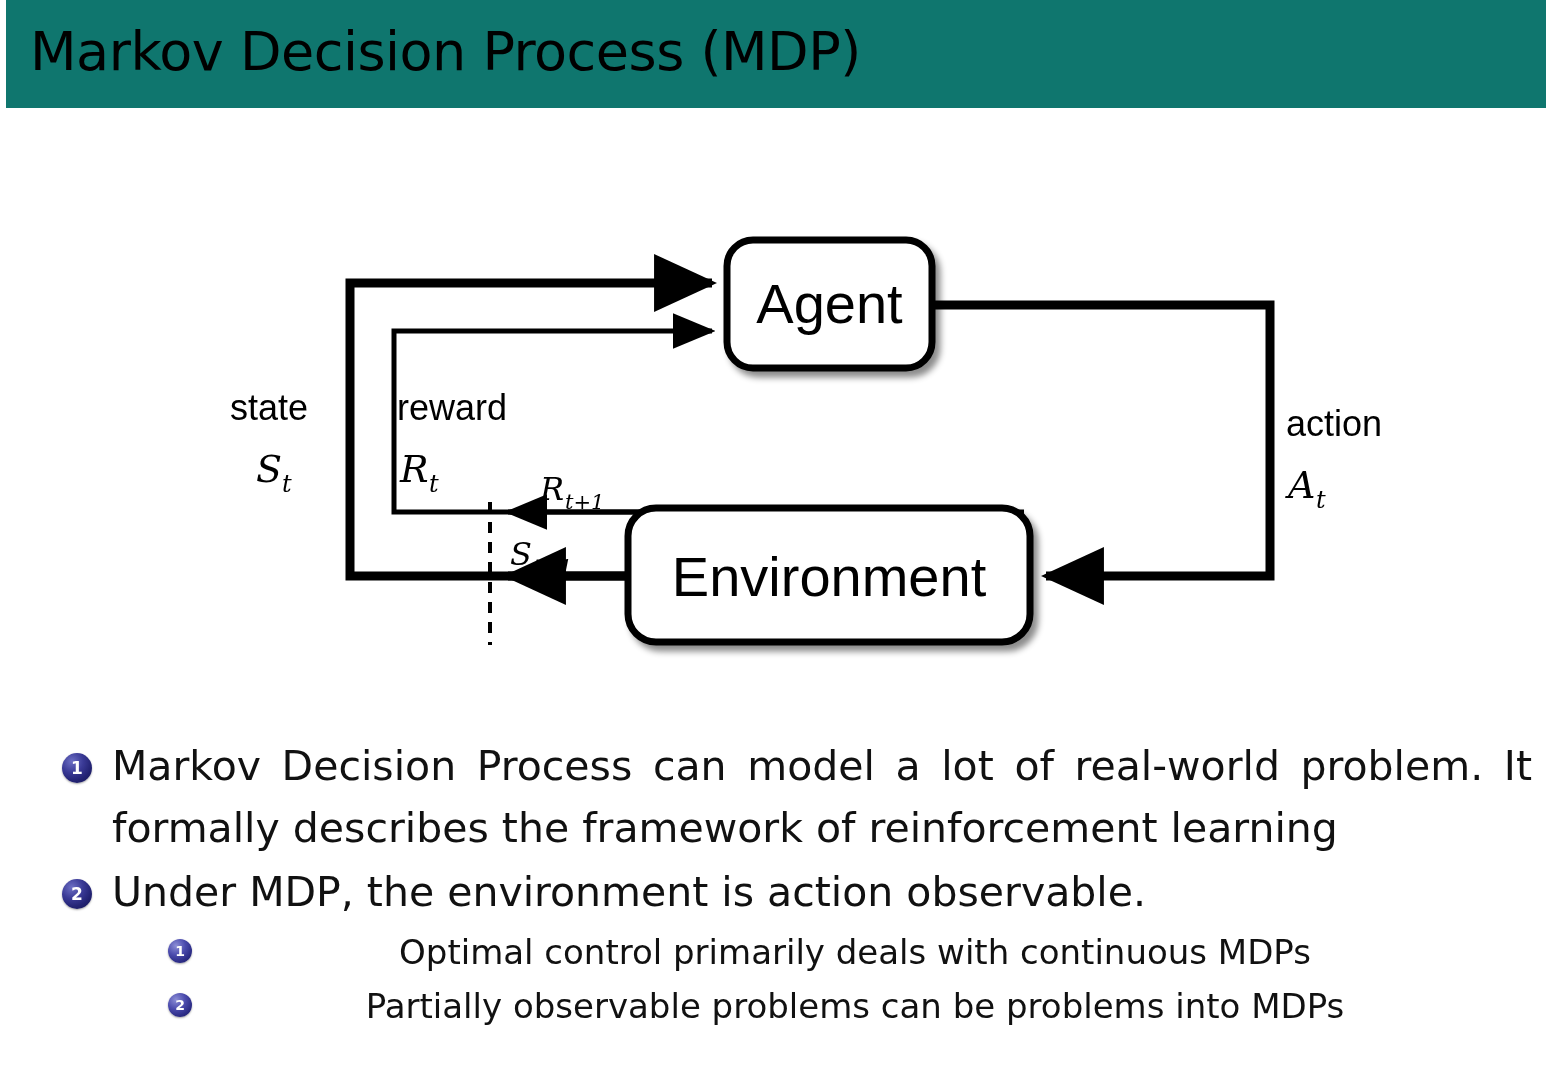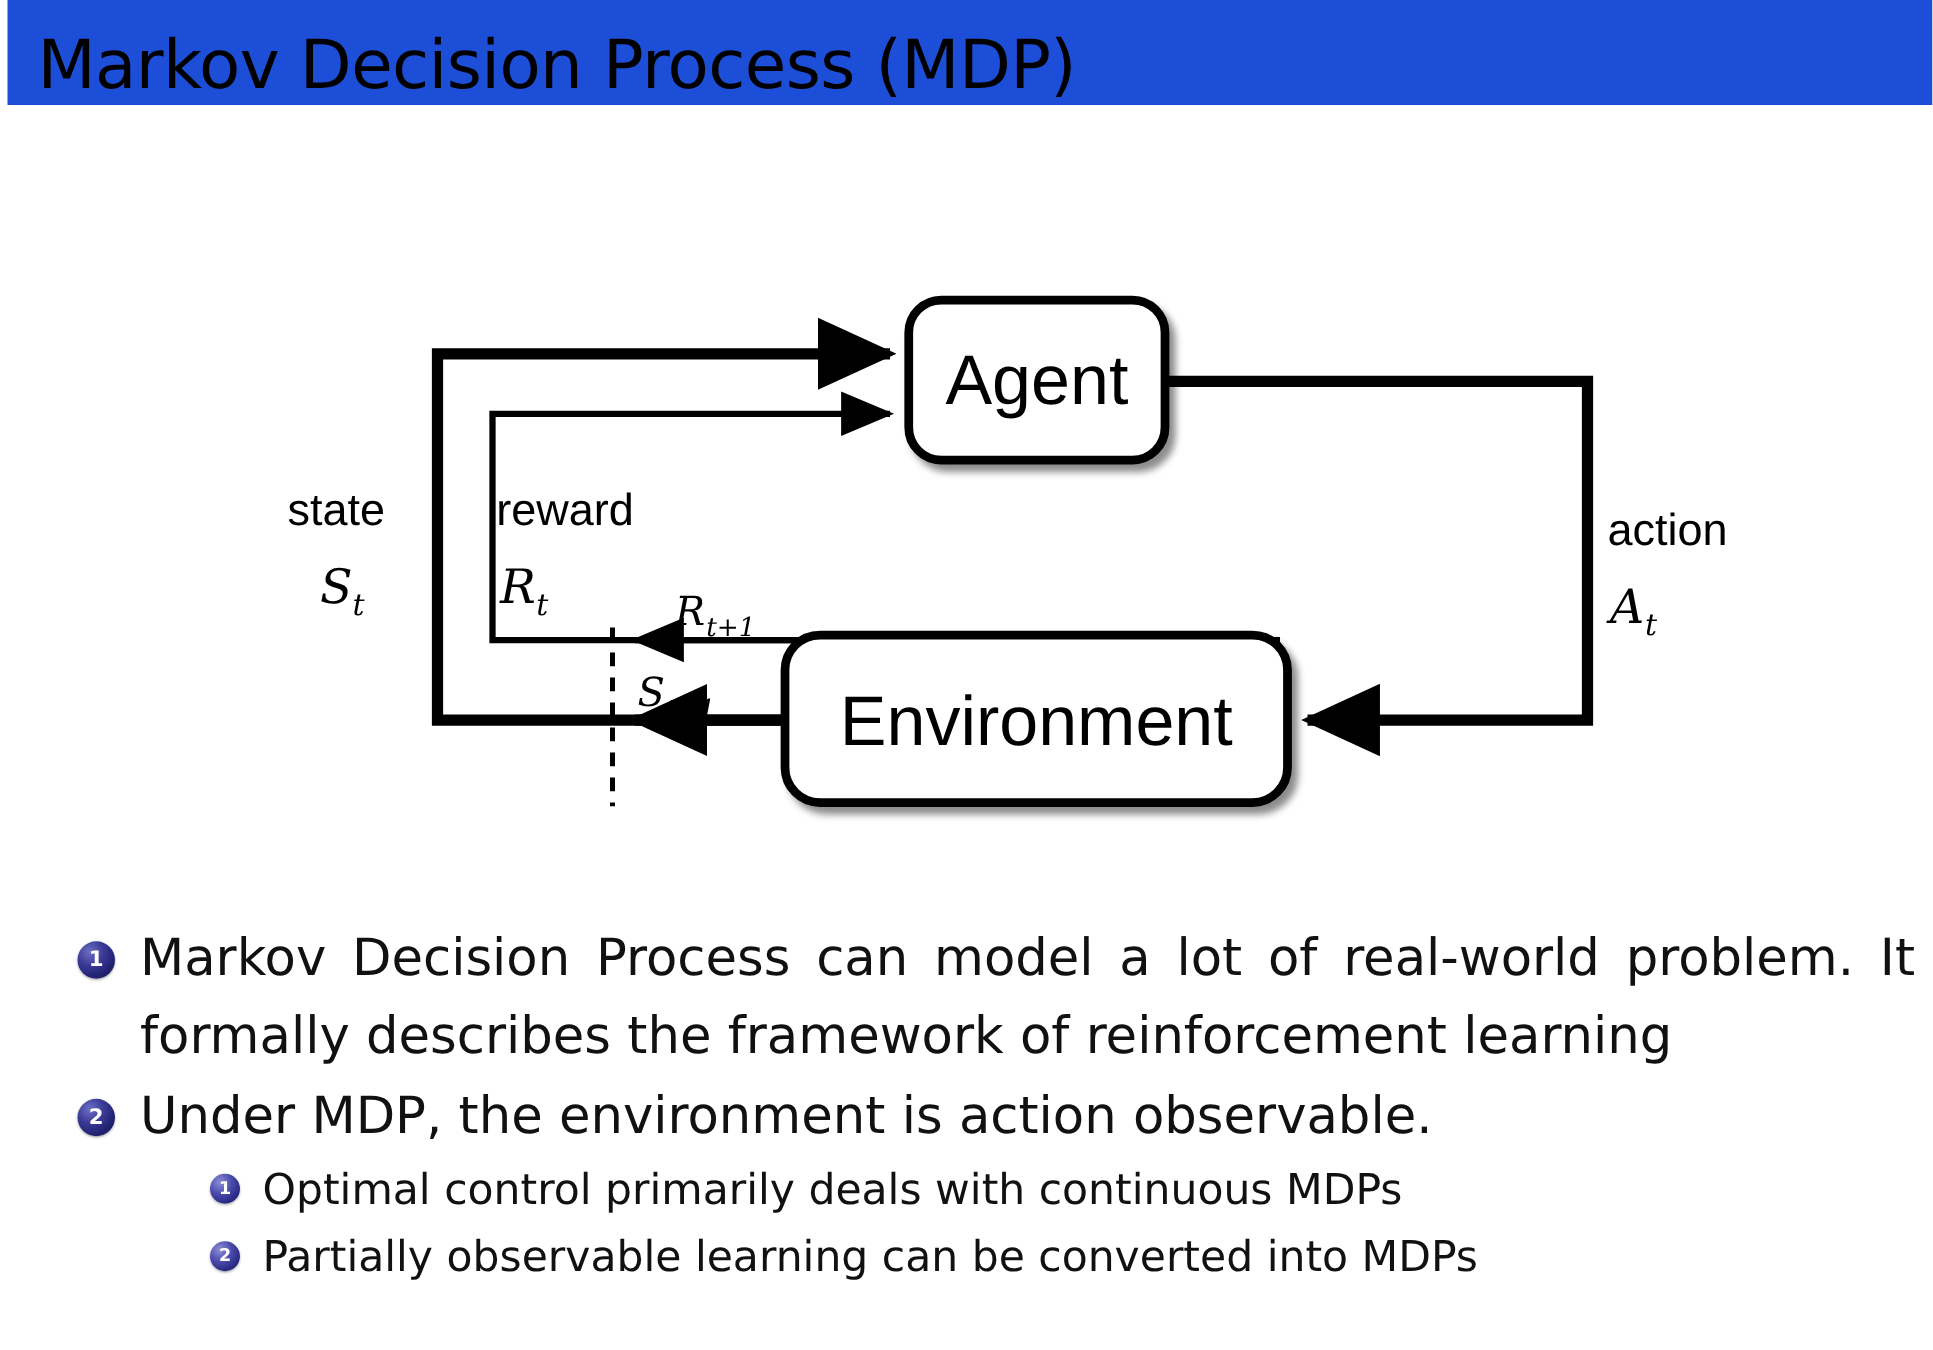--- a/index.html
+++ b/index.html
@@ -15,22 +15,22 @@
     font-family: "DejaVu Sans", sans-serif;
     position: relative;
   }
 
   
   #slide-header {
     position: absolute;
     left: 6px;
     top: 0;
     width: 1540px;
-    height: 84px;
-    background: #1d4ed8;
+    height: 108px;
+    background: #0f766e;
   }
   #slide-title {
     position: absolute;
     left: 24px;
     top: 14px;
     font-family: "DejaVu Sans", sans-serif;
     font-size: 54px;
     font-weight: 400;
     color: #000000;
     letter-spacing: -0.5px;
@@ -122,20 +122,21 @@
     line-height: 24px;
     margin-top: 14px;
     background: radial-gradient(circle at 33% 28%, #8c8ed6 0%, #4b4bad 40%, #2c2c86 70%, #1b1b5c 100%);
     box-shadow: 0 1px 2px rgba(0,0,0,0.35);
   }
 
   .bullet-text {
     font-family: "DejaVu Sans", sans-serif;
     color: #111111;
     white-space: pre-wrap;
+    text-align: center;
   }
   .bullet-text.lvl1 {
     font-size: 41px;
     line-height: 62px;
     margin-left: 20px;
     width: 1420px;
     text-align: justify;
     text-align-last: left;
   }
   .bullet-text.lvl2 {
@@ -237,16 +238,16 @@
     <span class="bullet-text lvl1">Under MDP, the environment is action observable.</span>
   </div>
 
   <div class="bullet-row level2">
     <span class="marker small">1</span>
     <span class="bullet-text lvl2">Optimal control primarily deals with continuous MDPs</span>
   </div>
 
   <div class="bullet-row level2">
     <span class="marker small">2</span>
-    <span class="bullet-text lvl2">Partially observable learning can be converted into MDPs</span>
+    <span class="bullet-text lvl2">Partially observable problems can be problems into MDPs</span>
   </div>
 
 </div>
 
 </body></html>

